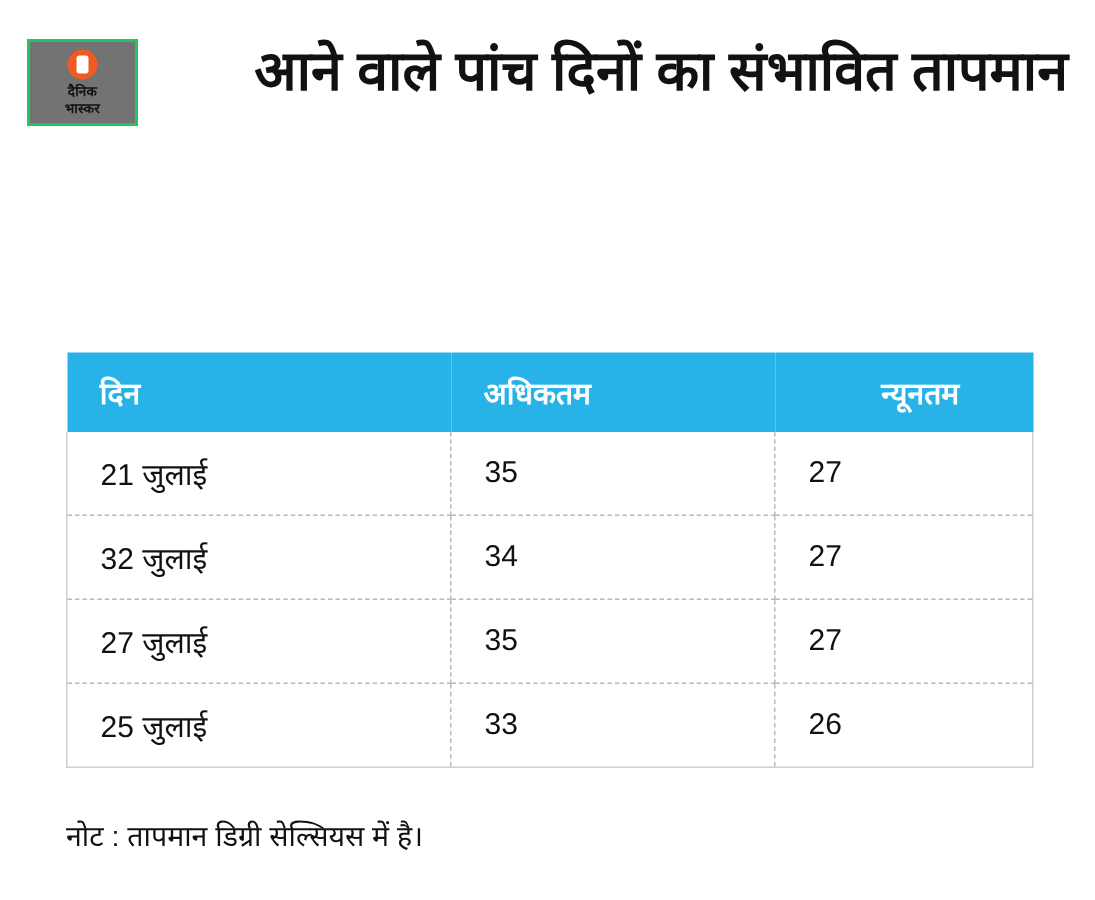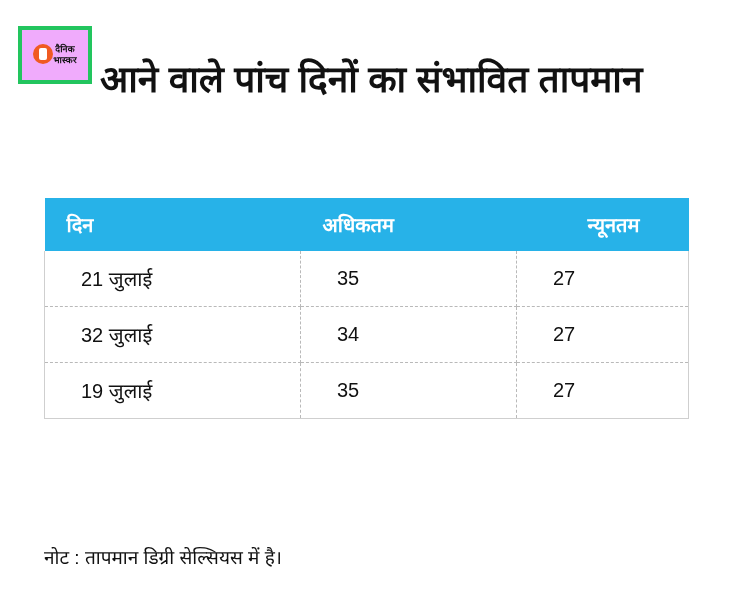--- a/index.html
+++ b/index.html
@@ -21,24 +21,24 @@
     box-sizing: border-box;
   }
 
   
   .logo {
     position: absolute;
     left: 18px;
     top: 26px;
     width: 74px;
     height: 58px;
-    border: 4px solid #22c55e;
-    background: #f0abfc;
+    border: 2px solid #22c55e;
+    background: #737373;
     display: flex;
-    flex-direction: row;
+    flex-direction: column;
     align-items: center;
     justify-content: center;
     box-sizing: border-box;
   }
   .logo-mark {
     width: 20px;
     height: 20px;
     border-radius: 50%;
     background: #f05a22;
     position: relative;
@@ -62,58 +62,58 @@
     color: #111111;
     letter-spacing: .2px;
   }
 
   
   .title {
     position: absolute;
     left: 100px;
     top: 22px;
     width: 612px;
-    text-align: left;
+    text-align: right;
     font-size: 37px;
     line-height: 51px;
     font-weight: bold;
     color: #111111;
-    margin-top: 32px;
   }
 
   
   .table-wrap {
     position: absolute;
     left: 44px;
     top: 198px;
     width: 644px;
   }
   table.temps {
     width: 100%;
     border-collapse: collapse;
     table-layout: fixed;
+    margin-top: 37px;
   }
   table.temps thead th {
     background: #27b2e8;
     color: #ffffff;
     font-size: 20px;
     font-weight: bold;
     text-align: left;
     padding: 13px 0 13px 22px;
     box-sizing: border-box;
     border: none;
   }
   table.temps thead th.c0 { width: 256px; }
   table.temps thead th.c1 { width: 216px; }
   table.temps thead th.c2 { width: 172px; text-align: center; }
 
   table.temps tbody td {
     font-size: 20px;
     color: #111111;
-    padding: 14px 0 14px 36px;
+    padding: 14px 0 14px 22px;
     box-sizing: border-box;
     border-bottom: 1px dashed #b9b9b9;
     border-right: 1px dashed #b9b9b9;
     background: #ffffff;
   }
   table.temps tbody td:last-child { border-right: none; }
   table.temps tbody tr:last-child td { border-bottom: none; }
   .tbody-border {
     border-left: 1px solid #cfcfcf;
     border-right: 1px solid #cfcfcf;
@@ -159,23 +159,28 @@
           <td>21 जुलाई</td>
           <td>35</td>
           <td>27</td>
         </tr>
         <tr>
           <td>32 जुलाई</td>
           <td>34</td>
           <td>27</td>
         </tr>
         <tr>
-          <td>19 जुलाई</td>
+          <td>27 जुलाई</td>
           <td>35</td>
           <td>27</td>
+        </tr>
+        <tr>
+          <td>25 जुलाई</td>
+          <td>33</td>
+          <td>26</td>
         </tr>
       </tbody>
     </table>
   </div>
 
   <div class="note">नोट : तापमान डिग्री सेल्सियस में है।</div>
 
 </div>
 
 </body></html>

